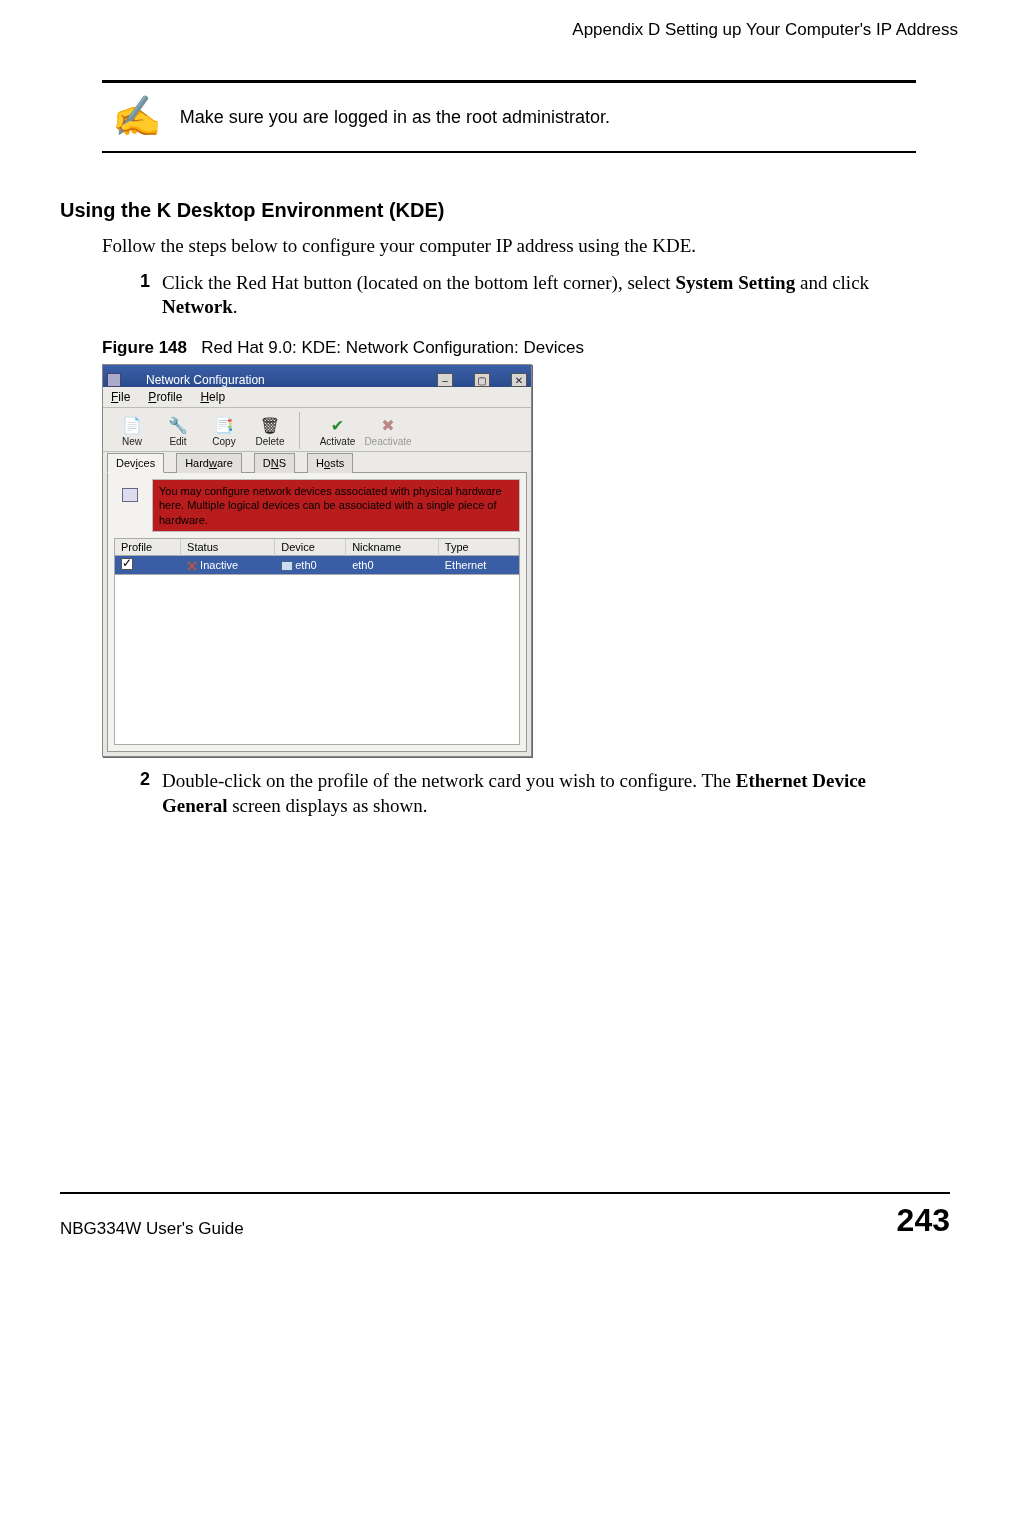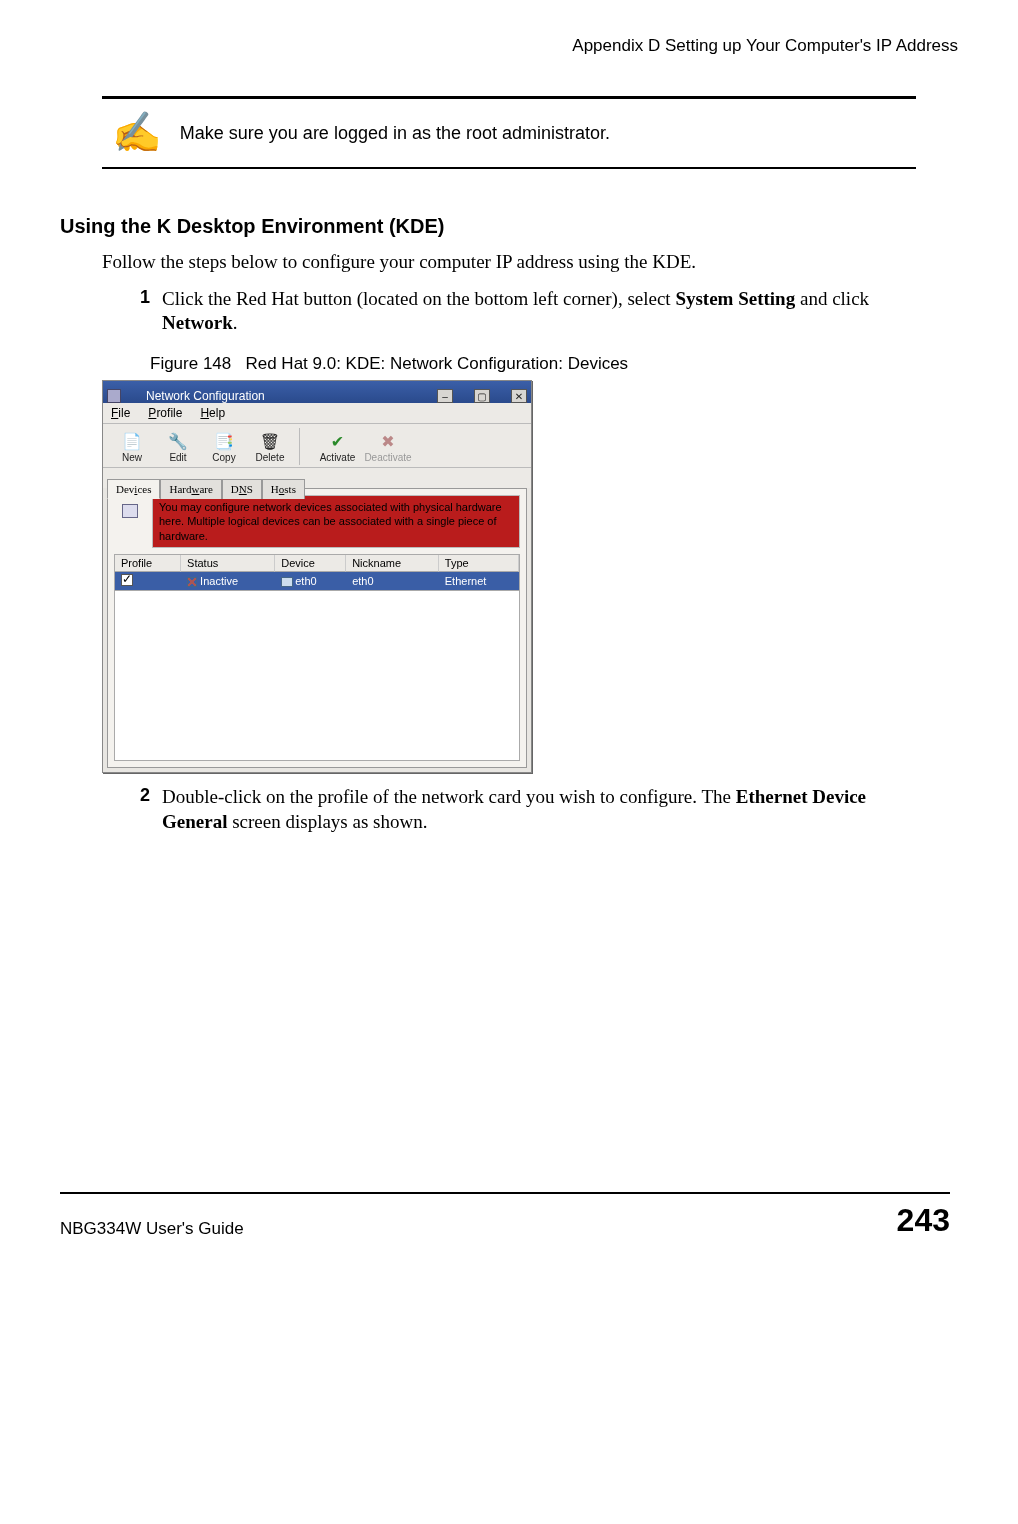--- a/index.html
+++ b/index.html
@@ -1,45 +1,45 @@
 <!DOCTYPE html>
 <html><head>
 <meta charset="utf-8">
 <style>
   * { box-sizing: border-box; margin: 0; padding: 0; }
   html, body { width: 1018px; height: 1524px; background: #fff; font-family: Arial, Helvetica, sans-serif; color: #000; }
-  .page { width: 1018px; height: 1289px; position: relative; padding: 36px 60px 0 60px; }
+  .page { width: 1018px; height: 1289px; position: relative; padding: 20px 60px 0 60px; }
   .running-header { text-align: right; font-size: 17px; font-family: Arial, sans-serif; margin-bottom: 40px; }
   .note-block { margin: 0 42px 0 42px; border-top: 3px solid #000; border-bottom: 2px solid #000; padding: 18px 10px 18px 10px; display: flex; align-items: center; gap: 18px; }
   .note-icon { font-size: 40px; font-family: "Segoe Script", cursive; line-height: 0.8; }
   .note-text { font-size: 18px; font-family: Arial, sans-serif; }
   .section-heading { font-family: Arial, sans-serif; font-weight: bold; font-size: 20px; margin: 46px 0 12px 0; }
   .body-indent { margin-left: 42px; margin-right: 30px; }
   .body-text { font-family: "Times New Roman", Times, serif; font-size: 19px; line-height: 1.3; }
   .step { display: flex; gap: 12px; margin: 12px 0 12px 38px; }
   .step-num { font-family: Arial, sans-serif; font-weight: bold; font-size: 18px; flex: 0 0 auto; }
   .step-text { font-family: "Times New Roman", Times, serif; font-size: 19px; line-height: 1.3; }
   .step-text .bold { font-weight: bold; }
   .figure-caption { font-family: Arial, sans-serif; font-size: 17px; margin: 18px 0 6px 0; }
-  .figure-caption .fignum { font-weight: normal; margin-left: 48px; }
+  .figure-caption .fignum { font-weight: bold; }
   .screenshot { margin-left: 42px; width: 430px; border: 1px solid #888; box-shadow: 1px 1px 0 #666; background: #e8e6e2; }
   .titlebar { height: 22px; background: linear-gradient(#3b5fa8,#2a4a8c); color: #fff; display: flex; align-items: flex-end; padding: 0 4px; font-size: 12px; font-family: Arial, sans-serif; gap: 19px; }
   .titlebar .tb-icon { width: 14px; height: 14px; background: #aac; border: 1px solid #446; margin-right: 6px; display: inline-block; }
   .titlebar .spacer { flex: 1; }
   .titlebar .win-btn { width: 16px; height: 14px; background: #d8d6d2; border: 1px solid #555; margin-left: 2px; display: inline-flex; align-items: center; justify-content: center; font-size: 10px; color: #222; }
   .menubar { display: flex; gap: 18px; padding: 3px 8px; font-size: 12px; background: #eceae6; border-bottom: 1px solid #bbb; font-family: Arial, sans-serif; }
   .menubar span { display: inline-block; }
   .menubar .ul { text-decoration: underline; }
   .toolbar { display: flex; align-items: flex-end; gap: 0; padding: 4px 6px 2px 6px; background: #eceae6; border-bottom: 1px solid #bbb; }
   .tool { width: 46px; display: flex; flex-direction: column; align-items: center; font-size: 10px; font-family: Arial, sans-serif; color: #222; padding: 2px 0; }
   .tool.sep { border-left: 1px solid #bbb; padding-left: 10px; margin-left: 6px; width: 66px; }
   .tool-icon { width: 24px; height: 22px; display: flex; align-items: center; justify-content: center; font-size: 16px; }
   .tool.disabled { color: #999; }
   .tabs { display: flex; padding: 0 4px; background: #eceae6; font-size: 11px; font-family: Arial, sans-serif; }
-  .tab { padding: 3px 8px; border: 1px solid #999; border-bottom: none; background: #e2e0dc; margin-right: 0; position: relative; top: 11px; font-family: Liberation Serif, serif; }
+  .tab { padding: 3px 8px; border: 1px solid #999; border-bottom: none; background: #e2e0dc; margin-right: 12px; position: relative; top: 1px; }
   .tab.active { background: #f4f2ee; border-bottom: 1px solid #f4f2ee; }
   .tab .ul { text-decoration: underline; }
   .tabcontent { background: #f4f2ee; border: 1px solid #999; margin: 0 4px 4px 4px; padding: 6px; }
   .hintrow { display: flex; gap: 6px; align-items: flex-start; }
   .hint-icon { width: 32px; height: 32px; flex: 0 0 auto; display: flex; align-items: center; justify-content: center; }
   .hint-icon .pc { width: 16px; height: 14px; background: #dde; border: 1px solid #668; display: block; }
   .hint-text { font-size: 11px; font-family: Arial, sans-serif; border: 1px solid #bbb; background: #b91c1c; padding: 4px 6px; line-height: 1.3; flex: 1; }
   .devtable { width: 100%; margin-top: 6px; border: 1px solid #aaa; background: #fff; }
   .devtable th { font-weight: normal; font-size: 11px; font-family: Arial, sans-serif; text-align: left; padding: 2px 6px; background: #eceae6; border-right: 1px solid #ccc; border-bottom: 1px solid #aaa; }
   .devtable td { font-size: 11px; font-family: Arial, sans-serif; padding: 2px 6px; color: #fff; background: #3a5ea6; }

